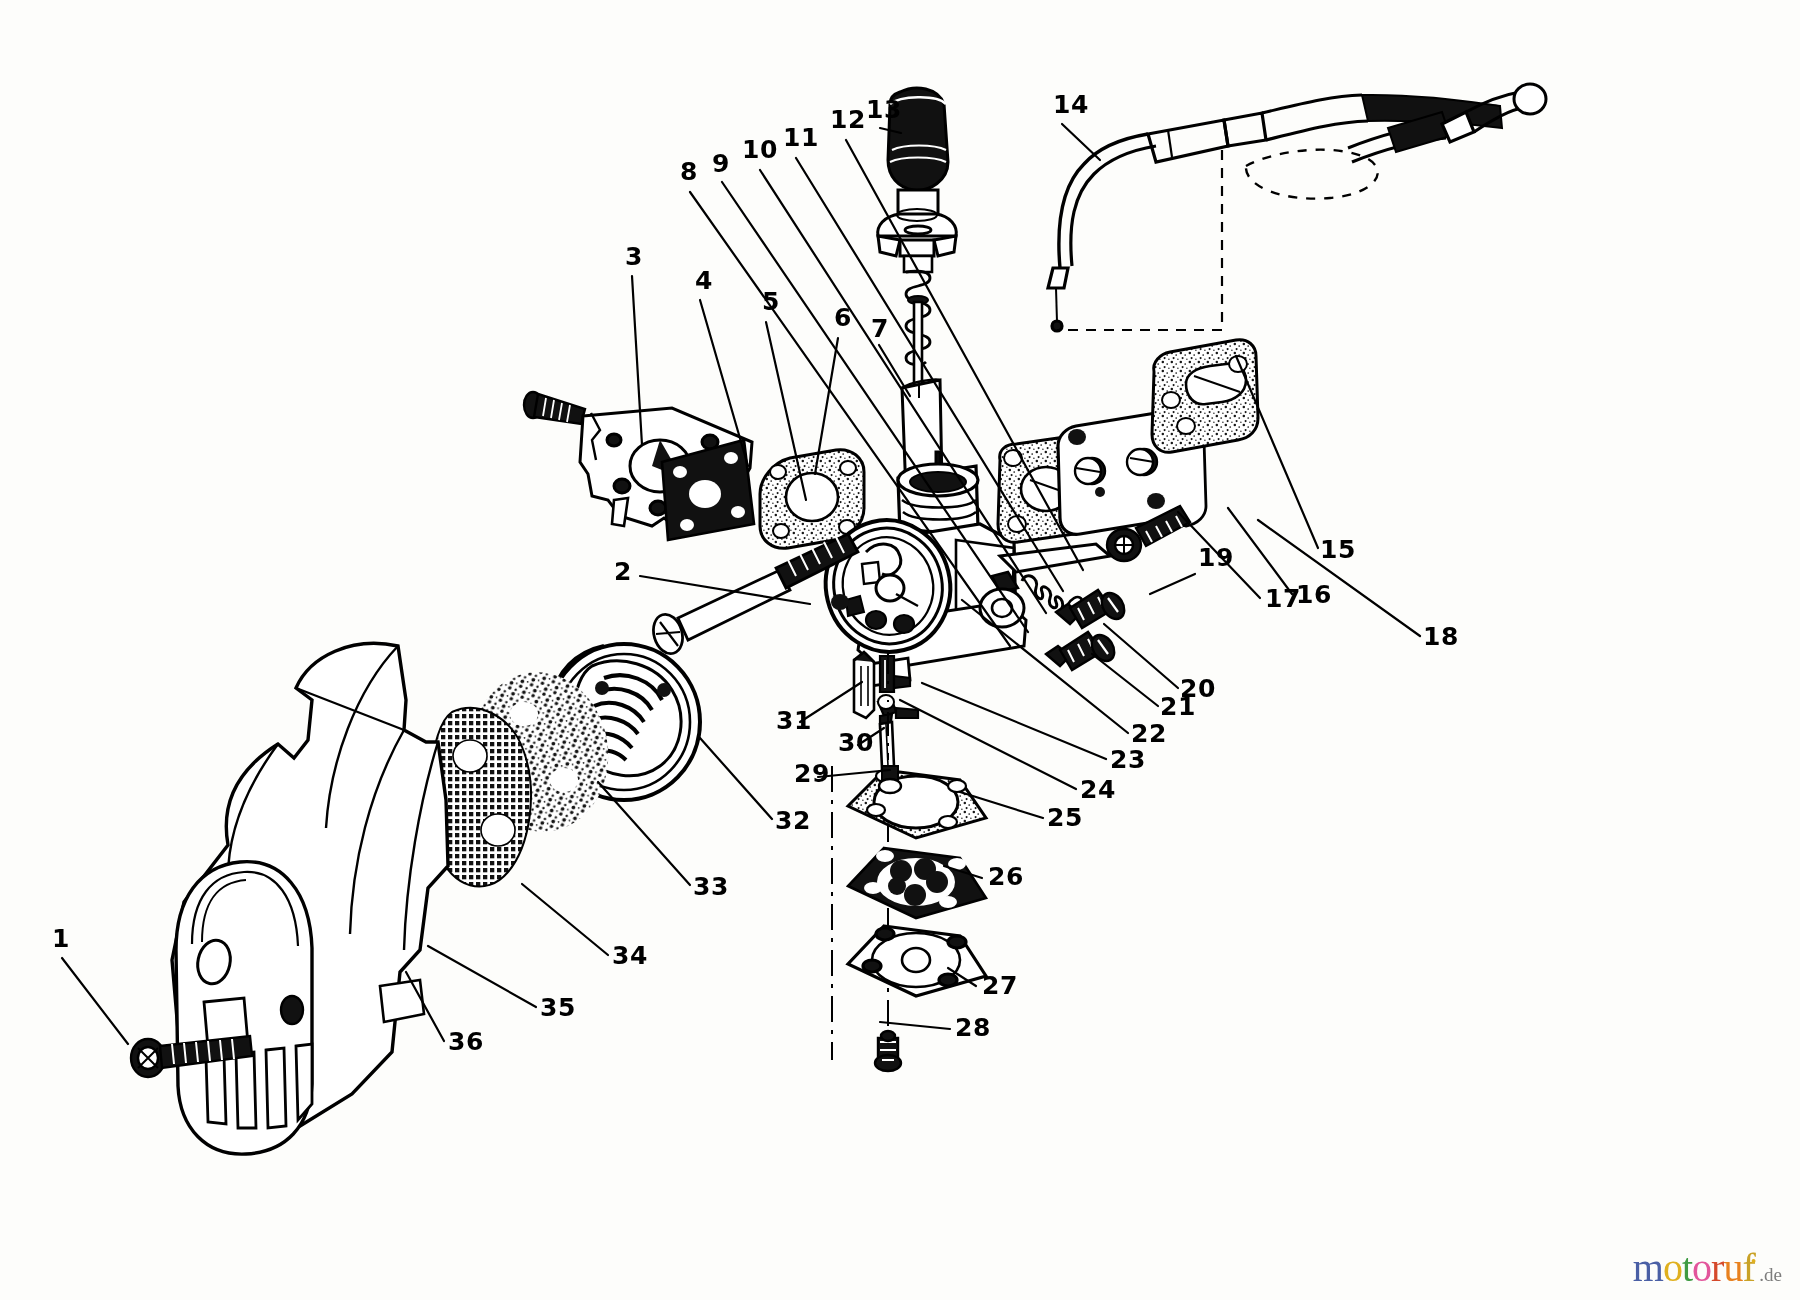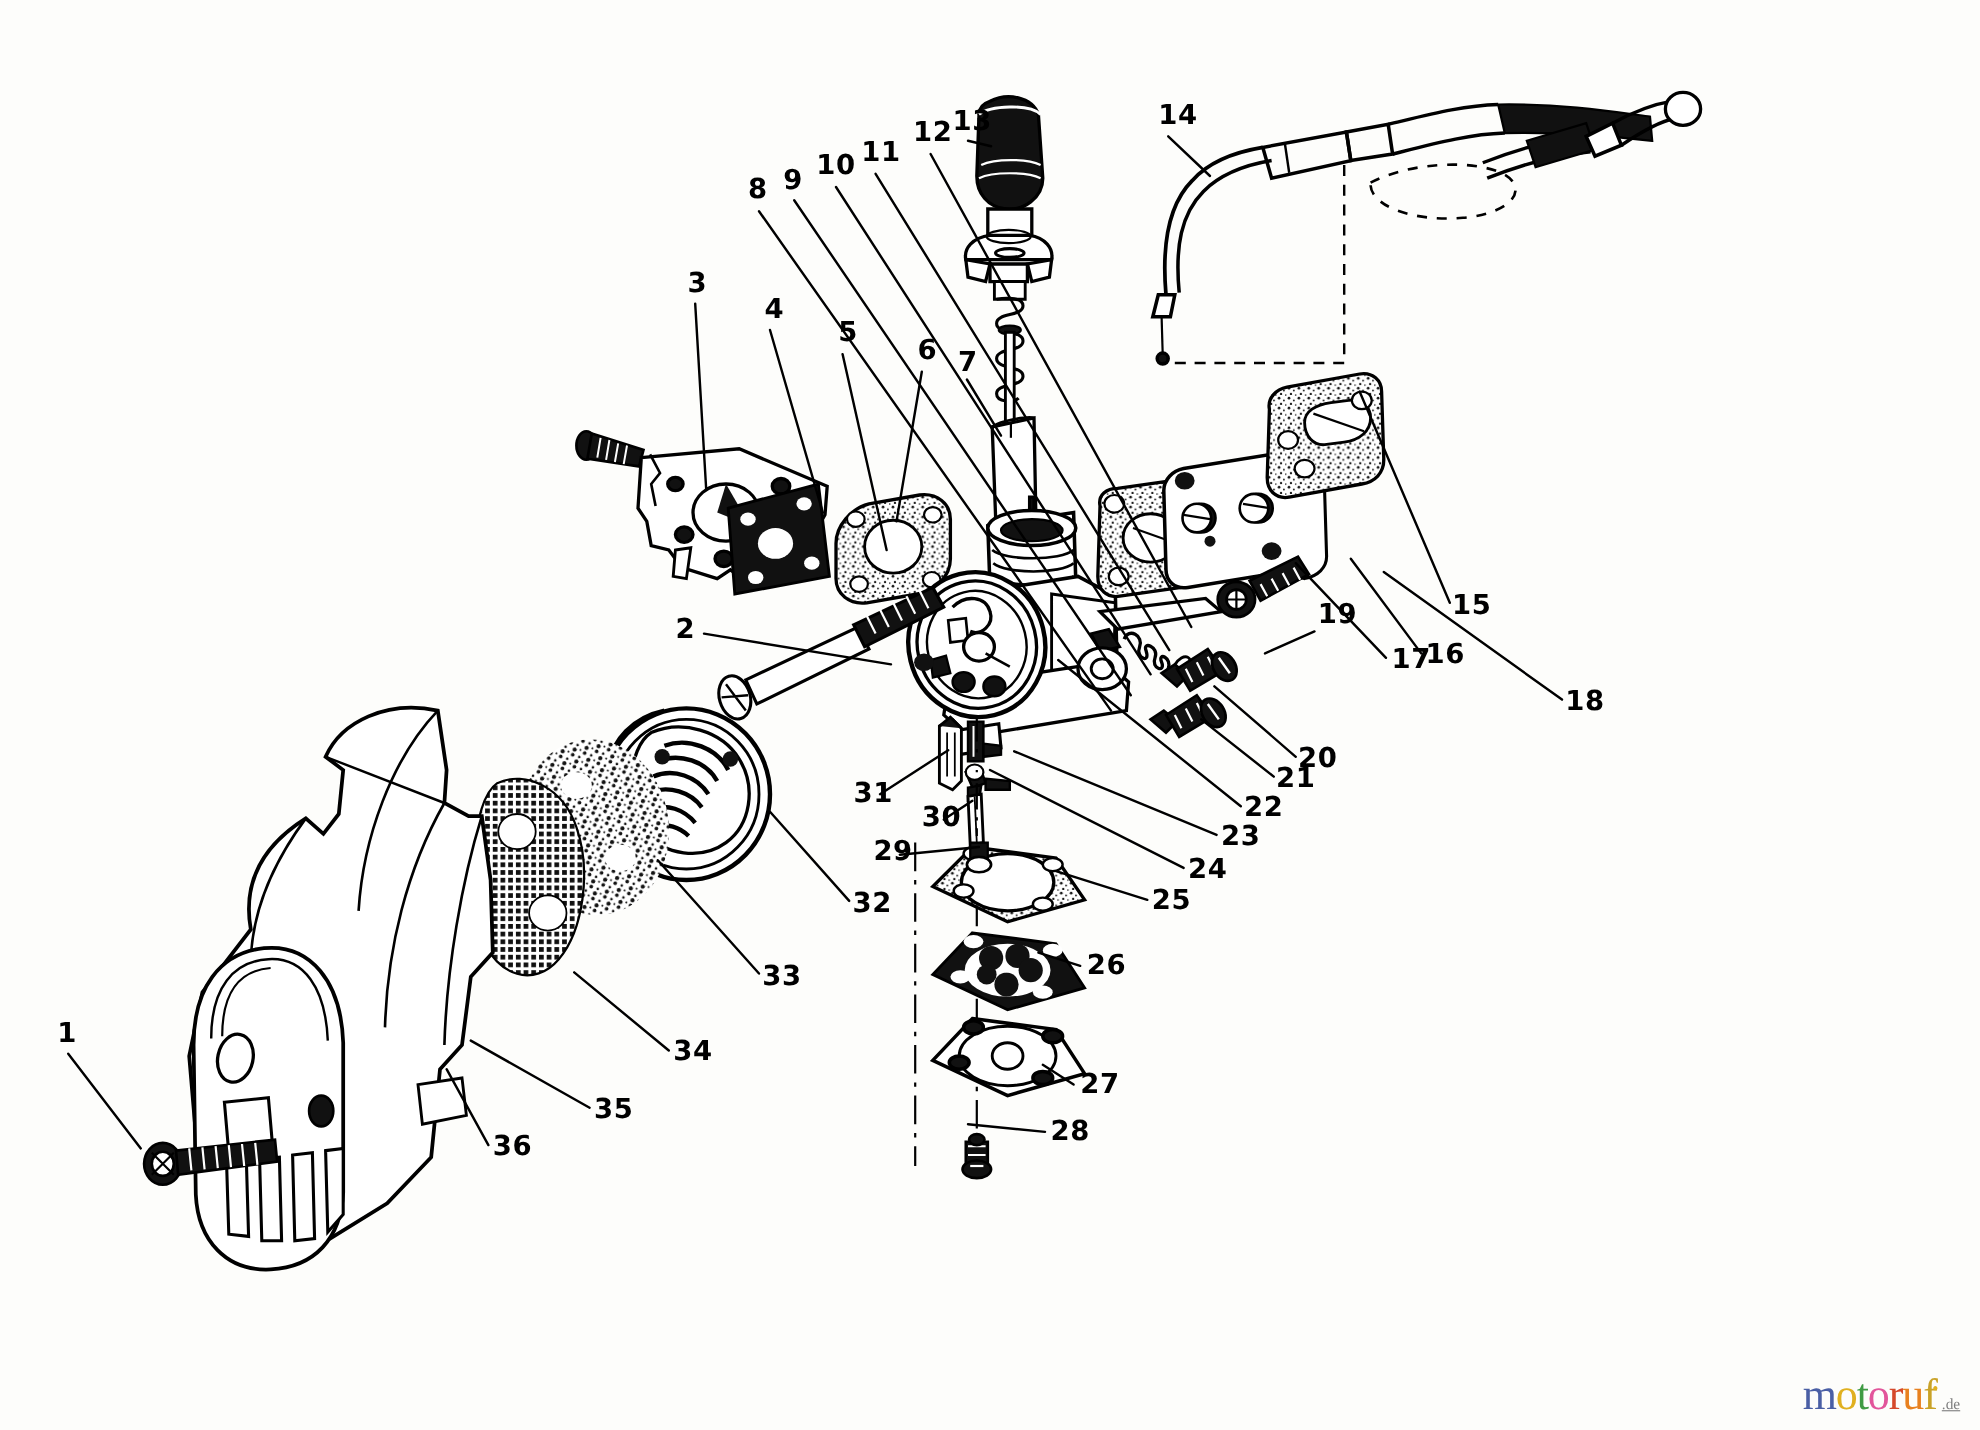--- a/index.html
+++ b/index.html
@@ -34,24 +34,23 @@
     position: absolute;
     right: 18px;
     bottom: 12px;
     font-family: "Liberation Serif", serif;
     font-size: 40px;
     letter-spacing: -1px;
     user-select: none;
     line-height: 1;
   }
   #watermark .wm-de {
-    font-size: 14px;
+    font-size: 19px;
     color: #7d7d7d;
     letter-spacing: 0;
-    text-decoration: underline;
   }
   #watermark .dot {
     position: relative;
     top: -14px;
     left: -4px;
     font-size: 16px;
   }
 </style>
 </head>
 <body>

